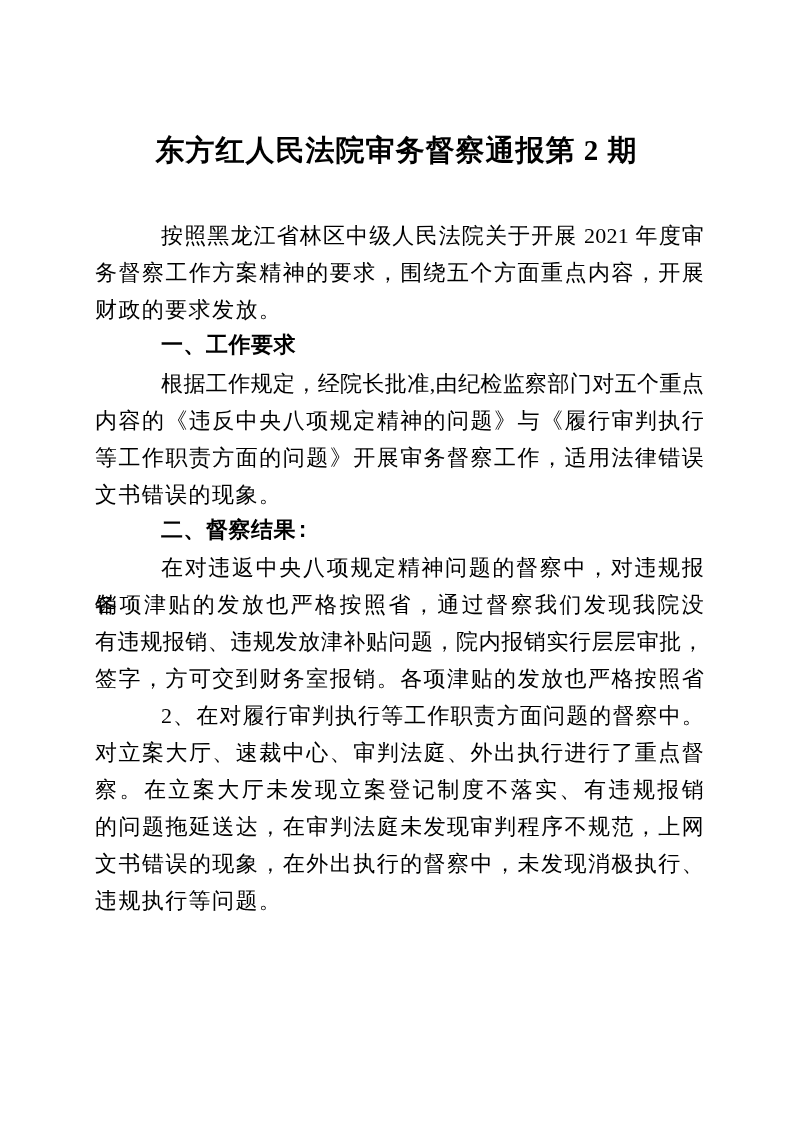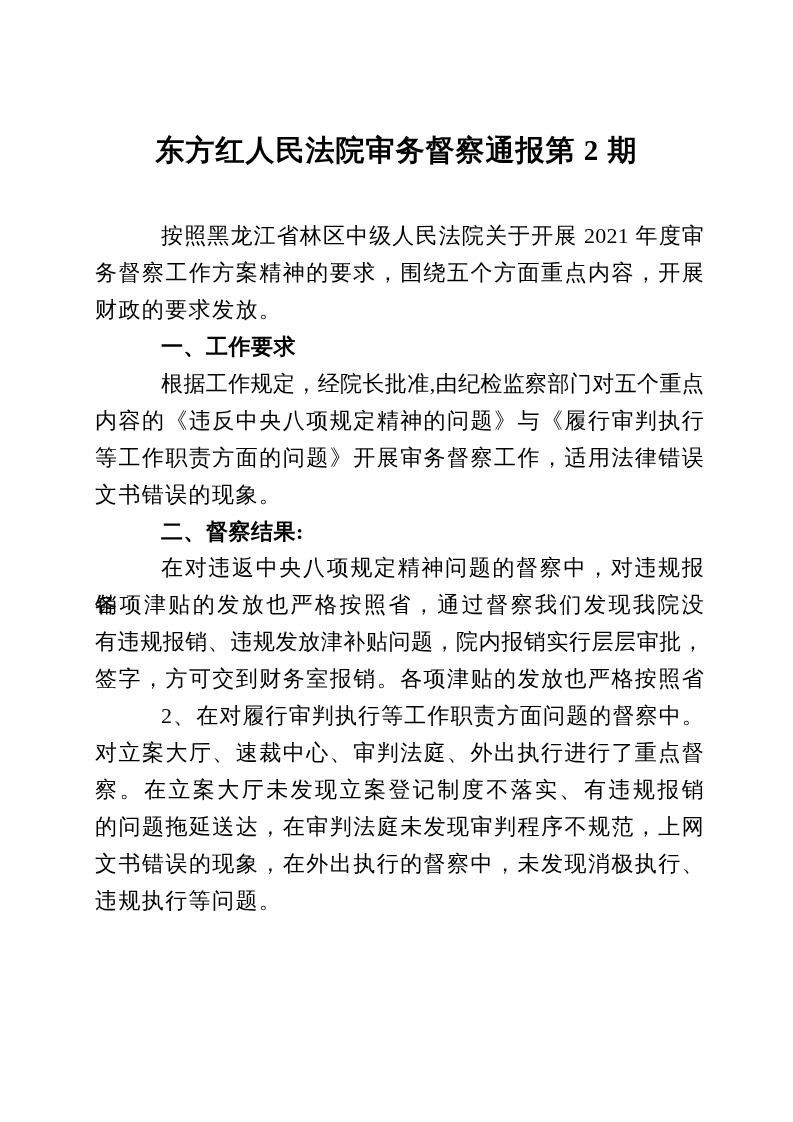--- a/index.html
+++ b/index.html
@@ -51,21 +51,21 @@
     text-align: justify;
     text-align-last: justify;
     text-justify: inter-character;
   }
   
   .ind {
     text-indent: 66px;
   }
   
   .h {
-    font-family: Liberation Serif, serif;
+    font-family: Liberation Mono, monospace;
     font-weight: 700;
     letter-spacing: 0.5px;
   }
 </style>
 </head>
 <body>
 
 <div class="page">
 
   <div class="doc-title">东方红人民法院审务督察通报第 2 期</div>

